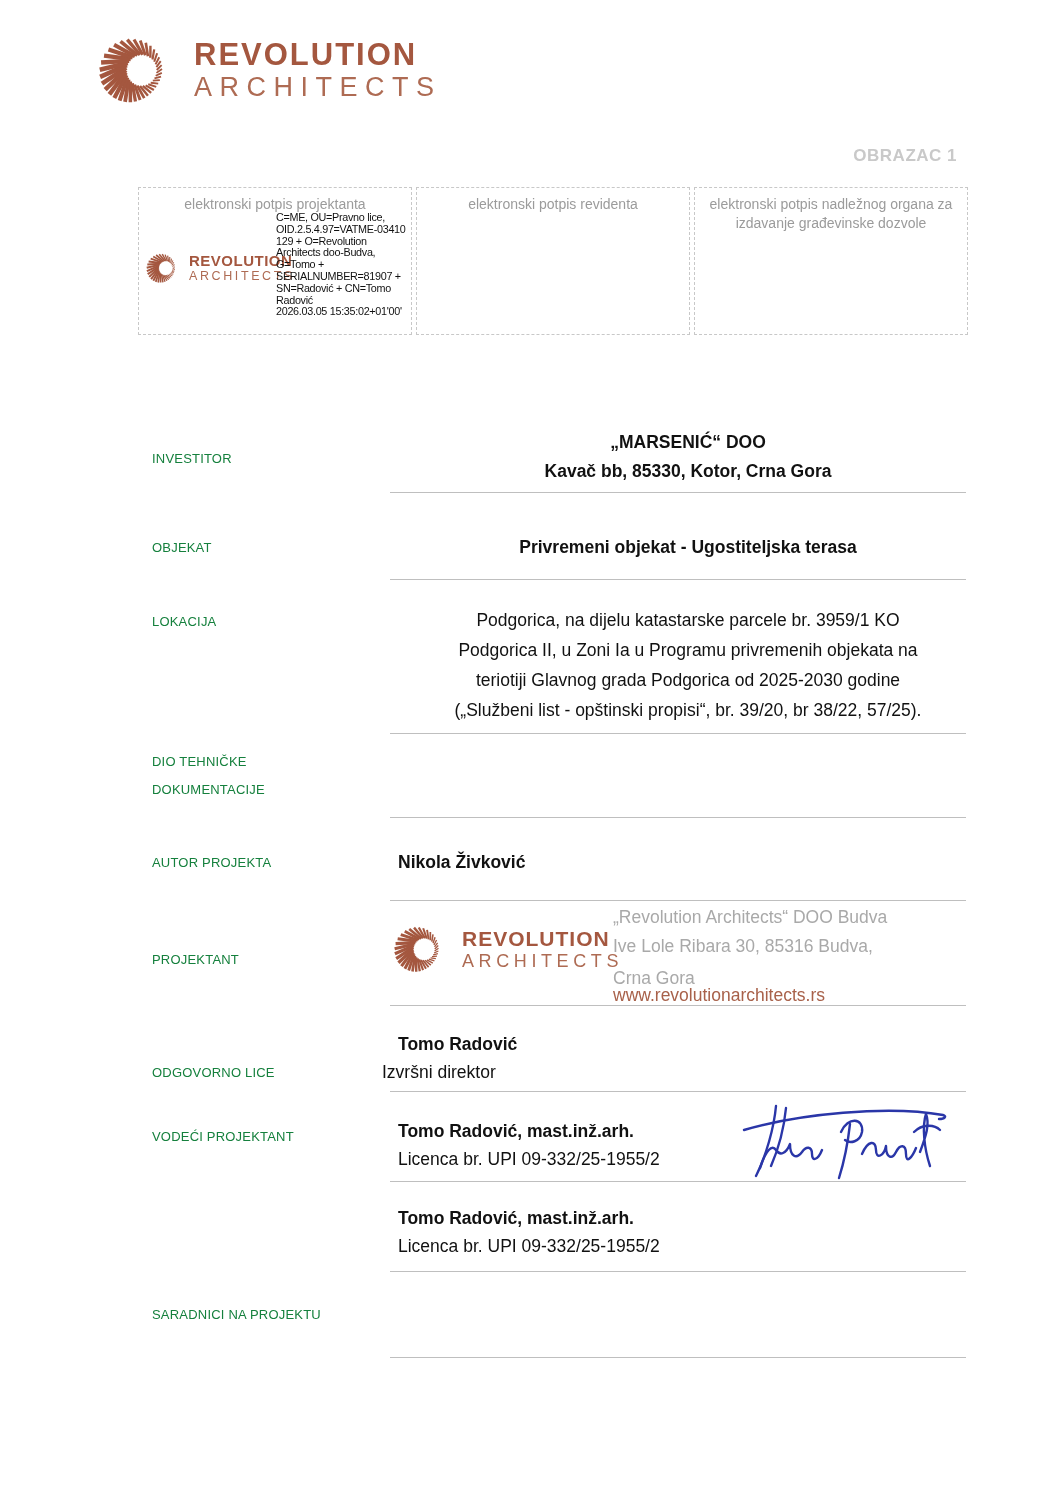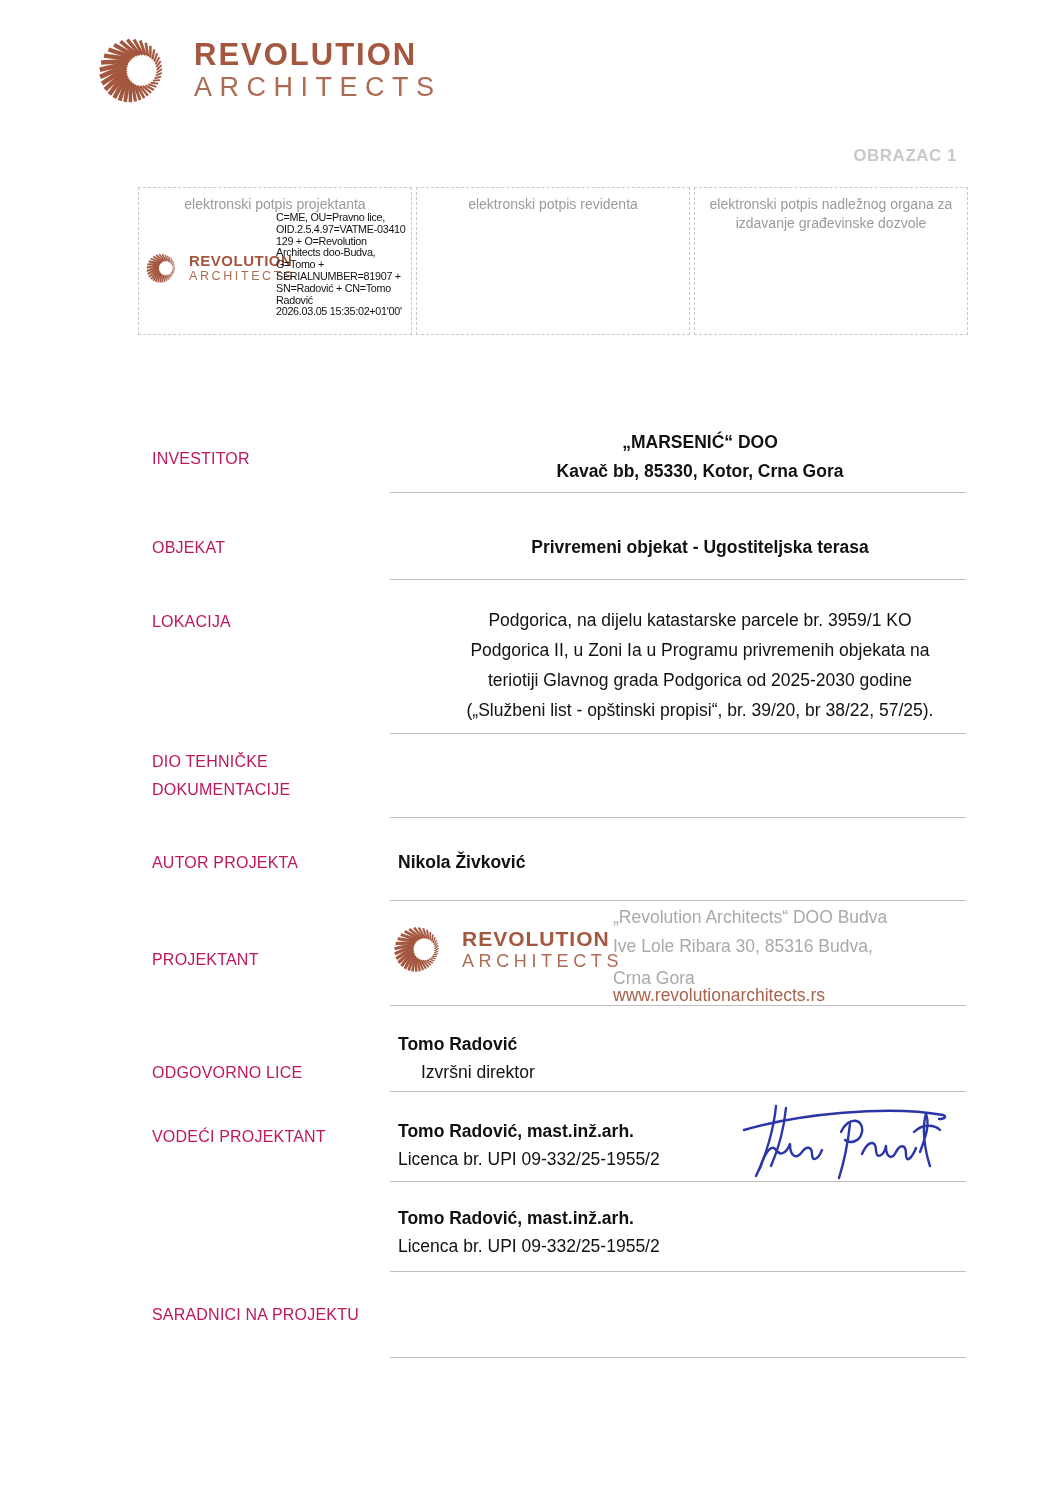--- a/index.html
+++ b/index.html
@@ -22,22 +22,22 @@
   
   .sig-boxes{position:absolute;left:138px;top:187px;width:830px;height:148px;display:flex;gap:4px;}
   .sig-box{position:relative;flex:1 1 0;border:1.5px dashed #C8C8C8;box-sizing:border-box;}
   .sig-box-title{margin:7px 10px 0 10px;text-align:center;font-size:14px;color:#9B9B9B;line-height:19px;}
   .mini-brand{position:absolute;left:6px;top:60px;display:flex;align-items:center;gap:4px;}
   .mini-brand .rev-icon{width:40px;height:40px;}
   .mini-line1{font-size:15px;font-weight:bold;color:#A4573F;letter-spacing:0.5px;line-height:16px;}
   .mini-line2{font-size:12.5px;color:#AE6B53;letter-spacing:2.6px;line-height:15px;}
   .digi-sig{position:absolute;left:137px;top:24px;width:134px;font-size:10.8px;line-height:11.8px;color:#111;letter-spacing:-0.3px;white-space:pre-line;}
   
-  .label{position:absolute;left:152px;font-size:16px;color:#be185d;letter-spacing:0.2px;line-height:28px;}
-  .value{position:absolute;left:412px;width:576px;font-size:17.5px;color:#111;line-height:29px;}
+  .label{position:absolute;left:152px;font-size:13px;color:#15803d;letter-spacing:0.2px;line-height:28px;}
+  .value{position:absolute;left:400px;width:576px;font-size:17.5px;color:#111;line-height:29px;}
   .center{text-align:center;}
   .bold{font-weight:bold;}
   .pre{white-space:pre-line;}
   .big{font-size:24px;letter-spacing:0.3px;}
   .divider{position:absolute;left:390px;width:576px;height:0;border-top:1px solid #BFBFBF;}
   
   .proj-logo{position:absolute;left:392px;top:918px;display:flex;align-items:center;gap:8px;}
   .proj-logo .rev-icon{width:62px;height:62px;}
   .proj-line1{font-size:21px;font-weight:bold;color:#A4573F;letter-spacing:1px;line-height:23px;}
   .proj-line2{font-size:18px;color:#AE6B53;letter-spacing:4.6px;line-height:22px;}
@@ -235,21 +235,21 @@
     </div>
   </div>
   <div class="proj-company">„Revolution Architects“ DOO Budva</div>
   <div class="proj-address">Ive Lole Ribara 30, 85316 Budva,
 Crna Gora</div>
   <a class="proj-url" href="#">www.revolutionarchitects.rs</a>
   <div class="divider" style="top:1005px"></div>
 
   <div class="label" style="top:1059px">ODGOVORNO LICE</div>
   <div class="value bold" style="top:1030px;left:398px;line-height:28px">Tomo Radović</div>
-  <div class="value" style="top:1058px;left:421px;line-height:28px">Izvršni direktor</div>
+  <div class="value" style="top:1058px;left:382px;line-height:28px">Izvršni direktor</div>
   <div class="divider" style="top:1091px"></div>
 
   <div class="label" style="top:1123px">VODEĆI PROJEKTANT</div>
   <div class="value bold" style="top:1117px;left:398px;line-height:28px">Tomo Radović, mast.inž.arh.</div>
   <div class="value" style="top:1145px;left:398px;line-height:28px">Licenca br. UPI 09-332/25-1955/2</div>
   <svg class="handsig" viewBox="0 0 215 92">
     <path d="M6,40 C60,24 150,15 205,25 C209,26 207,29 201,29" style="stroke: rgb(42, 54, 168);"></path>
     <path d="M38,16 C36,38 28,66 18,86" style="stroke: rgb(42, 54, 168);"></path>
     <path d="M48,18 C46,38 40,60 33,76" style="stroke: rgb(42, 54, 168);"></path>
     <path d="M22,78 C28,60 34,54 38,60 C42,66 48,64 52,54 C52,66 58,70 64,62 C68,56 74,56 74,64 C74,72 80,70 84,60" style="stroke: rgb(42, 54, 168);"></path>

